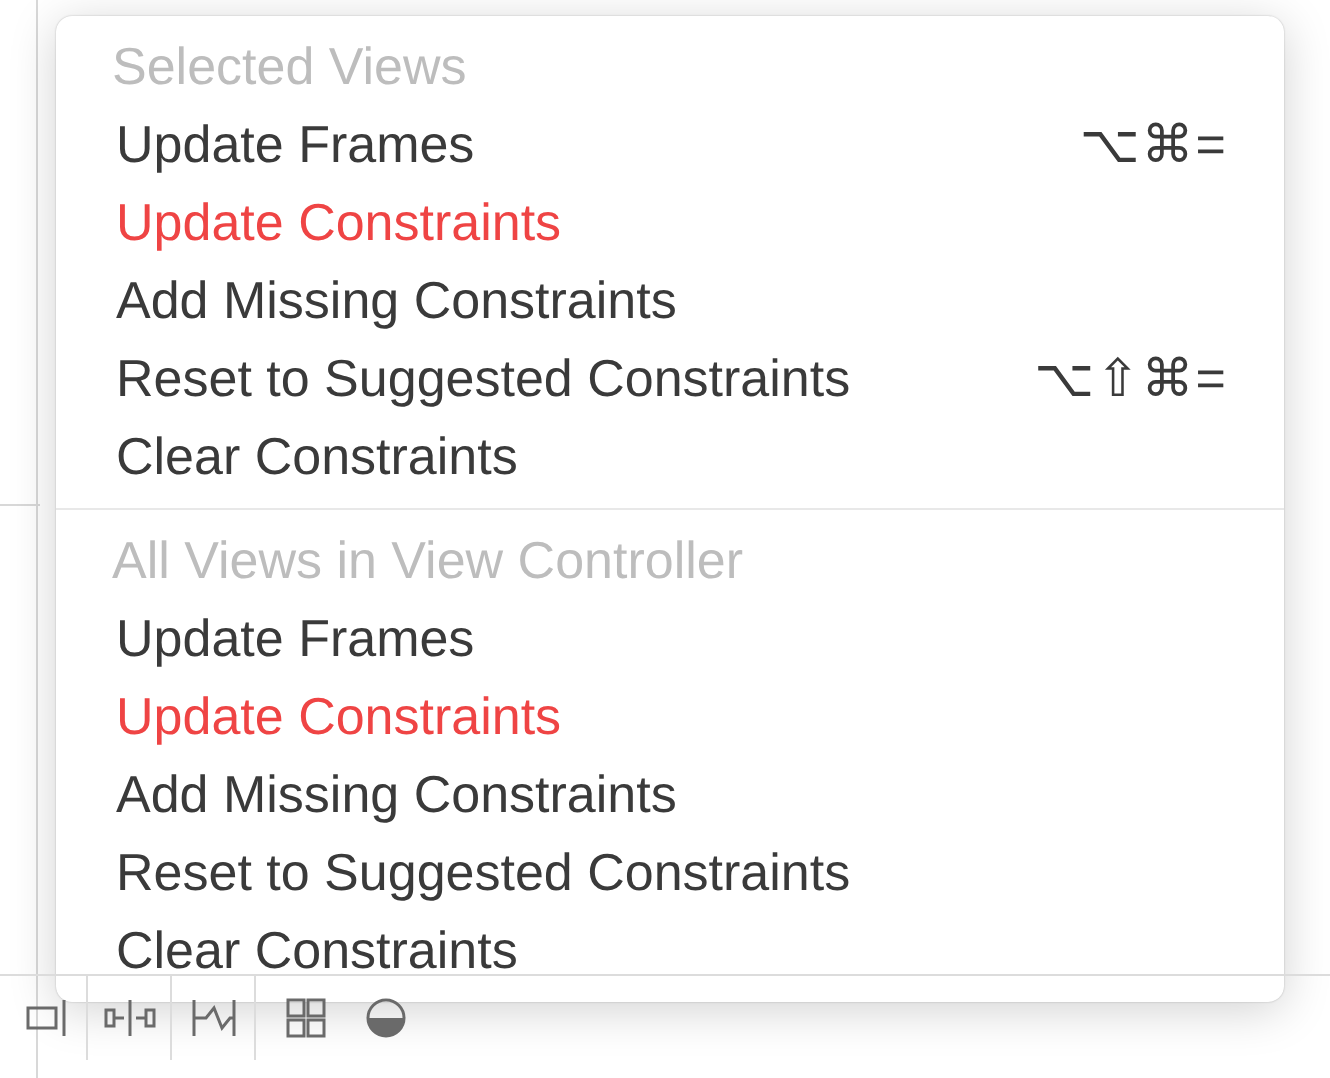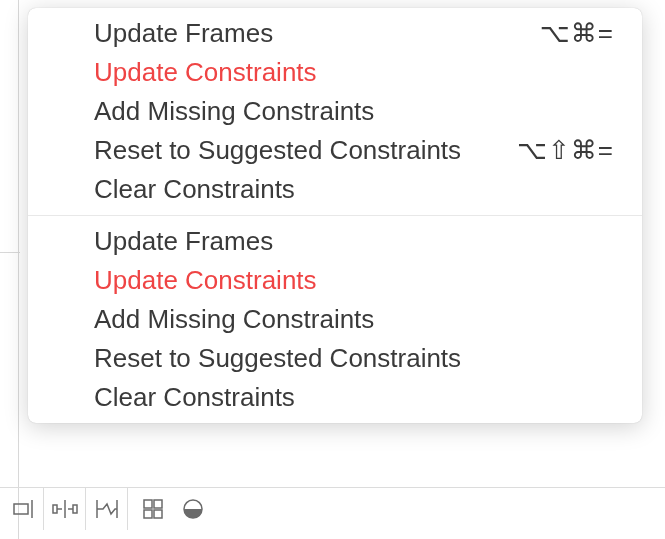--- a/index.html
+++ b/index.html
@@ -57,21 +57,21 @@
     .menu-header {
       font-size: 26px;
       color: #bdbdbd;
       padding: 4px 28px;
       font-weight: 400;
     }
     .menu-item {
       display: flex;
       justify-content: space-between;
       align-items: flex-start;
-      padding: 4px 28px 4px 66px;
+      padding: 4px 28px 4px 30px;
       font-size: 26px;
       color: #3a3a3a;
       cursor: default;
     }
     .menu-item.disabled {
       color: #ef4444;
     }
     .menu-item-label {
       font-weight: 400;
     }
@@ -133,20 +133,21 @@
       pointer-events: none;
     }
   </style>
 </head>
 <body>
 
 <div class="canvas-bg"></div>
 
 <div class="popover">
   <div class="menu-section">
+    <div class="menu-header">Selected Views</div>
     <div class="menu-item">
       <span class="menu-item-label">Update Frames</span>
       <span class="menu-item-shortcut">⌥⌘=</span>
     </div>
     <div class="menu-item disabled">
       <span class="menu-item-label">Update Constraints</span>
     </div>
     <div class="menu-item">
       <span class="menu-item-label">Add Missing Constraints</span>
     </div>
@@ -155,20 +156,21 @@
       <span class="menu-item-shortcut">⌥⇧⌘=</span>
     </div>
     <div class="menu-item">
       <span class="menu-item-label">Clear Constraints</span>
     </div>
   </div>
 
   <div class="menu-divider"></div>
 
   <div class="menu-section">
+    <div class="menu-header">All Views in View Controller</div>
     <div class="menu-item">
       <span class="menu-item-label">Update Frames</span>
     </div>
     <div class="menu-item disabled">
       <span class="menu-item-label">Update Constraints</span>
     </div>
     <div class="menu-item">
       <span class="menu-item-label">Add Missing Constraints</span>
     </div>
     <div class="menu-item">

